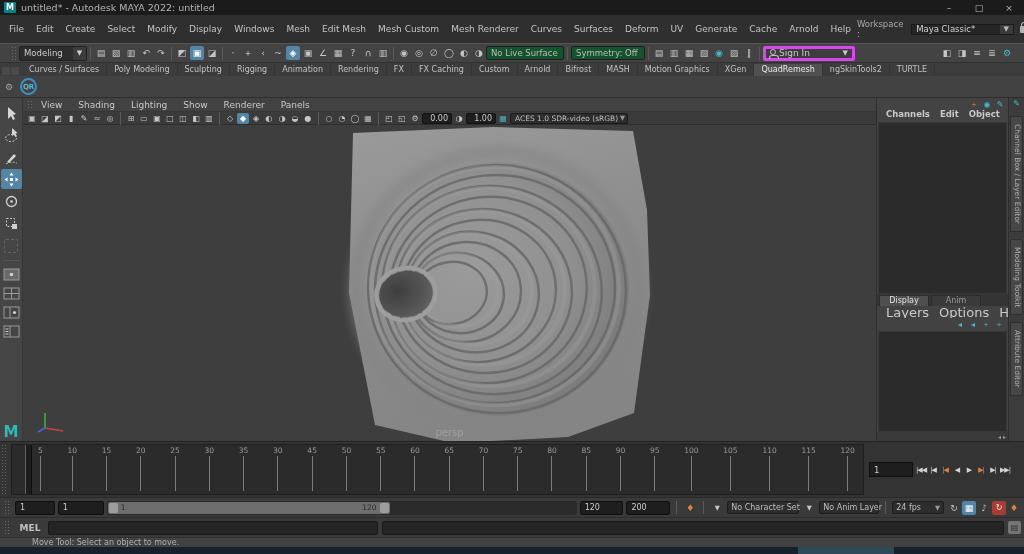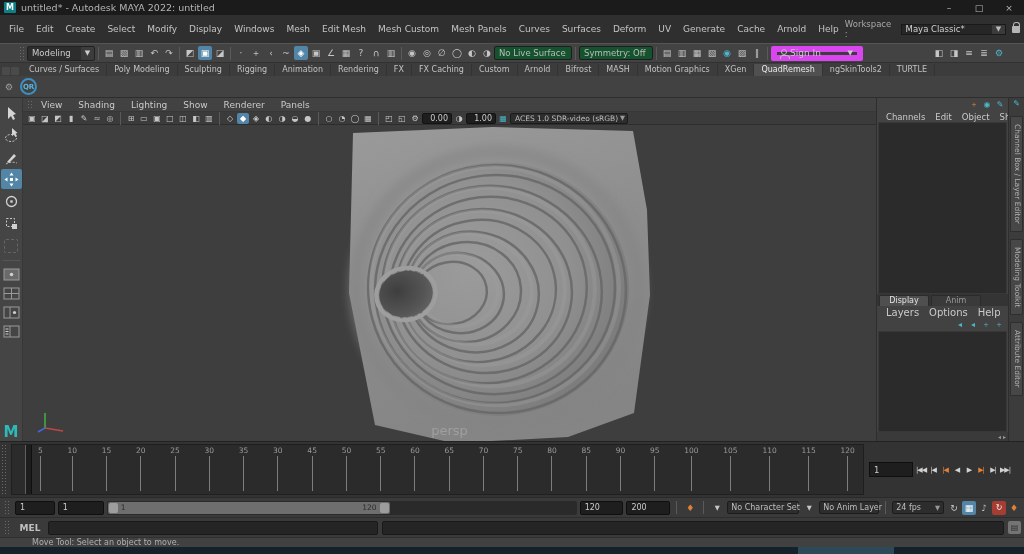--- a/index.html
+++ b/index.html
@@ -18,33 +18,33 @@
 .menubar{height:28px;background:#2f2f2f;display:flex;align-items:center;font-size:9px;color:#c4c4c4;padding-left:3px;flex:0 0 auto;}
 .menus{display:flex;align-items:center;}
 .menu-item{padding:0 6px;white-space:nowrap;cursor:default;}
 .workspace{margin-left:auto;display:flex;align-items:center;font-size:8.5px;color:#a8a8a8;padding-right:4px;gap:4px;}
 .ws-select{width:106px;height:11px;background:#262626;border:1px solid #191919;display:flex;align-items:center;padding-left:4px;color:#cfcfcf;font-size:8.5px;}
 .ws-arrow{margin-left:auto;width:13px;height:9px;background:#3b3b3b;display:flex;align-items:center;justify-content:center;font-size:7px;color:#bbb;}
 .lock-icon{width:8px;height:7px;background:#b5b5b5;border-radius:1px;position:relative;margin-left:2px;}
 .lock-icon::before{content:'';position:absolute;top:-4px;left:1px;width:5px;height:5px;border:1px solid #b5b5b5;border-bottom:none;border-radius:3px 3px 0 0;}
 
 
-.statusline{height:20px;background:#434343;border-top:1px solid #555;border-bottom:1px solid #313131;display:flex;align-items:center;font-size:9px;padding:0 18px;flex:0 0 auto;}
+.statusline{height:20px;background:#434343;border-top:1px solid #555;border-bottom:1px solid #313131;display:flex;align-items:center;font-size:9px;padding:0 10px;flex:0 0 auto;}
 .grip{width:7px;align-self:stretch;margin:2px 1px;background-image:radial-gradient(#6a6a6a 28%,transparent 30%);background-size:3px 3px;}
 .mode-select{width:68px;height:15px;background:#2d2d2d;border:1px solid #212121;border-radius:2px;display:flex;align-items:center;font-size:8.5px;padding-left:4px;color:#ccc;}
 .mode-arrow{margin-left:auto;width:13px;height:13px;background:#3c3c3c;display:flex;align-items:center;justify-content:center;font-size:7px;border-radius:1px;}
 .chips{display:flex;align-items:center;gap:1px;}
 .chip{min-width:14px;height:14px;display:flex;align-items:center;justify-content:center;font-size:9px;color:#c6c6c6;border-radius:2px;}
 .chip.active{background:#5285a6;color:#fff;}
 .chip.teal{color:#4ab6c9;}
 .chip.redbg{background:#a63c32;color:#eee;font-size:8px;}
 .chip.orange{color:#e0813a;}
 .vdiv{width:1px;height:13px;background:#5a5a5a;margin:0 3px;flex:0 0 auto;}
 .field-box{background:#14532d;border:1px solid #1d1d1d;border-radius:2px;height:14px;display:flex;align-items:center;padding:0 4px;font-size:8.5px;color:#bbb;white-space:nowrap;}
-.signin{height:15px;background:#3d3d3d;border:6px solid #d946ef;border-radius:2px;display:flex;align-items:center;padding:0 4px;gap:3px;width:92px;}
+.signin{height:15px;background:#3d3d3d;border:3px solid #d946ef;border-radius:2px;display:flex;align-items:center;padding:0 4px;gap:3px;width:92px;}
 .person-icon{width:6px;height:6px;border-radius:50%;border:1px solid #bbb;position:relative;flex:0 0 auto;margin-top:-3px;}
 .person-icon::after{content:'';position:absolute;left:-2px;top:5px;width:8px;height:3px;border:1px solid #bbb;border-bottom:none;border-radius:3px 3px 0 0;}
 .signin .arr{margin-left:auto;font-size:7px;}
 .right-icons{margin-left:auto;}
 
 
 .shelf-tabs{height:13px;background:#3c3c3c;display:flex;align-items:flex-end;font-size:8px;color:#c2c2c2;padding-left:1px;flex:0 0 auto;}
 .shelf-ctrl{display:flex;gap:1px;margin:0 3px 1px 1px;}
 .shelf-ctrl span{width:8px;height:8px;background:#4a4a4a;border-radius:1px;}
 .shelf-tab{padding:1px 7px 2px;border-right:1px solid #333;white-space:nowrap;}
@@ -67,35 +67,35 @@
 .panel-menubar{height:14px;background:#424242;display:flex;align-items:center;font-size:9px;color:#cacaca;border-bottom:1px solid #373737;padding-left:3px;flex:0 0 auto;}
 .panel-menu-item{padding:0 8px;}
 .viewport-toolbar{height:13px;background:#3b3b3b;display:flex;align-items:center;border-bottom:1px solid #2d2d2d;padding-left:3px;font-size:8px;flex:0 0 auto;gap:1px;}
 .chip.v{min-width:12px;height:11px;font-size:8px;}
 .num-field{width:30px;height:11px;background:#1e1e1e;border:1px solid #131313;border-radius:2px;font-size:8px;color:#ccc;display:flex;align-items:center;justify-content:flex-end;padding:0 3px;}
 .cs-select{width:118px;height:11px;background:#2d2d2d;border:1px solid #1b1b1b;border-radius:2px;display:flex;align-items:center;font-size:7.5px;color:#bfbfbf;padding:0 2px 0 4px;white-space:nowrap;overflow:hidden;}
 .cs-select .arr{margin-left:auto;font-size:6.5px;color:#999;}
 
 .viewport{flex:1;position:relative;background:#3e3e3e;overflow:hidden;}
 .viewport svg.sculpt{position:absolute;left:0;top:0;}
-.persp-label{position:absolute;bottom:3px;left:0;right:0;text-align:center;font-size:13px;color:#9f9f9f;}
+.persp-label{position:absolute;bottom:3px;left:0;right:0;text-align:center;font-size:10px;color:#9f9f9f;}
 .axis-gizmo{position:absolute;left:12px;bottom:6px;}
 
 
 .right-panel{width:132px;background:#434343;border-left:1px solid #2e2e2e;display:flex;flex-direction:column;font-size:9px;flex:0 0 auto;}
 .rp-icons{height:11px;display:flex;justify-content:flex-end;align-items:center;gap:3px;padding:1px 3px 0 0;}
 .rp-icons .chip{min-width:10px;height:9px;font-size:8px;}
-.rp-menus{height:13px;display:flex;align-items:flex-end;padding-left:4px;}
+.rp-menus{height:13px;display:flex;align-items:flex-start;padding-left:4px;font-weight:bold;}
 .rp-menu-item{padding:0 5px;font-size:8.5px;color:#cacaca;}
 .cb-empty{height:172px;background:#2b2b2b;border:1px solid #383838;margin:0 1px;}
 .le-tabs{height:12px;display:flex;background:#343434;align-items:flex-end;padding-left:2px;gap:2px;}
 .le-tab{flex:0 0 50px;text-align:center;font-size:8px;color:#999;background:#3a3a3a;border:1px solid #2b2b2b;border-bottom:none;height:11px;line-height:10px;border-radius:2px 2px 0 0;}
 .le-tab.active{background:#4f4f4f;color:#e2e2e2;}
 .le-menus{height:12px;display:flex;align-items:center;padding-left:4px;background:#424242;}
-.le-menu-item{padding:0 5px;font-size:10px;color:#cacaca;}
+.le-menu-item{padding:0 5px;font-size:13px;color:#cacaca;}
 .le-icons{height:13px;display:flex;justify-content:flex-end;align-items:center;gap:3px;padding-right:4px;background:#424242;}
 .le-icons .chip{min-width:10px;height:10px;font-size:8px;}
 .le-empty{flex:1;background:#2b2b2b;border:1px solid #383838;margin:0 1px;}
 .rp-scroll{height:9px;display:flex;align-items:center;justify-content:flex-end;gap:2px;background:#3a3a3a;font-size:6px;color:#999;padding:0 2px;}
 
 .side-tabs{width:16px;background:#3c3c3c;border-left:1px solid #2e2e2e;display:flex;flex-direction:column;align-items:center;padding-top:1px;gap:7px;flex:0 0 auto;}
 .side-top-icon{color:#4ab6c9;font-size:8px;height:10px;}
 .side-tab{writing-mode:vertical-rl;font-size:7.5px;color:#b2b2b2;background:#474747;border:1px solid #2e2e2e;padding:7px 0;width:13px;text-align:center;border-radius:0 2px 2px 0;}
 
 
@@ -154,21 +154,21 @@
     <span class="menu-item">File</span>
         <span class="menu-item">Edit</span>
         <span class="menu-item">Create</span>
         <span class="menu-item">Select</span>
         <span class="menu-item">Modify</span>
         <span class="menu-item">Display</span>
         <span class="menu-item">Windows</span>
         <span class="menu-item">Mesh</span>
         <span class="menu-item">Edit Mesh</span>
         <span class="menu-item">Mesh Custom</span>
-        <span class="menu-item">Mesh Panels</span>
+        <span class="menu-item">Mesh Renderer</span>
         <span class="menu-item">Curves</span>
         <span class="menu-item">Surfaces</span>
         <span class="menu-item">Deform</span>
         <span class="menu-item">UV</span>
         <span class="menu-item">Generate</span>
         <span class="menu-item">Cache</span>
         <span class="menu-item">Arnold</span>
         <span class="menu-item">Help</span>
       </div>
     <div class="workspace">

